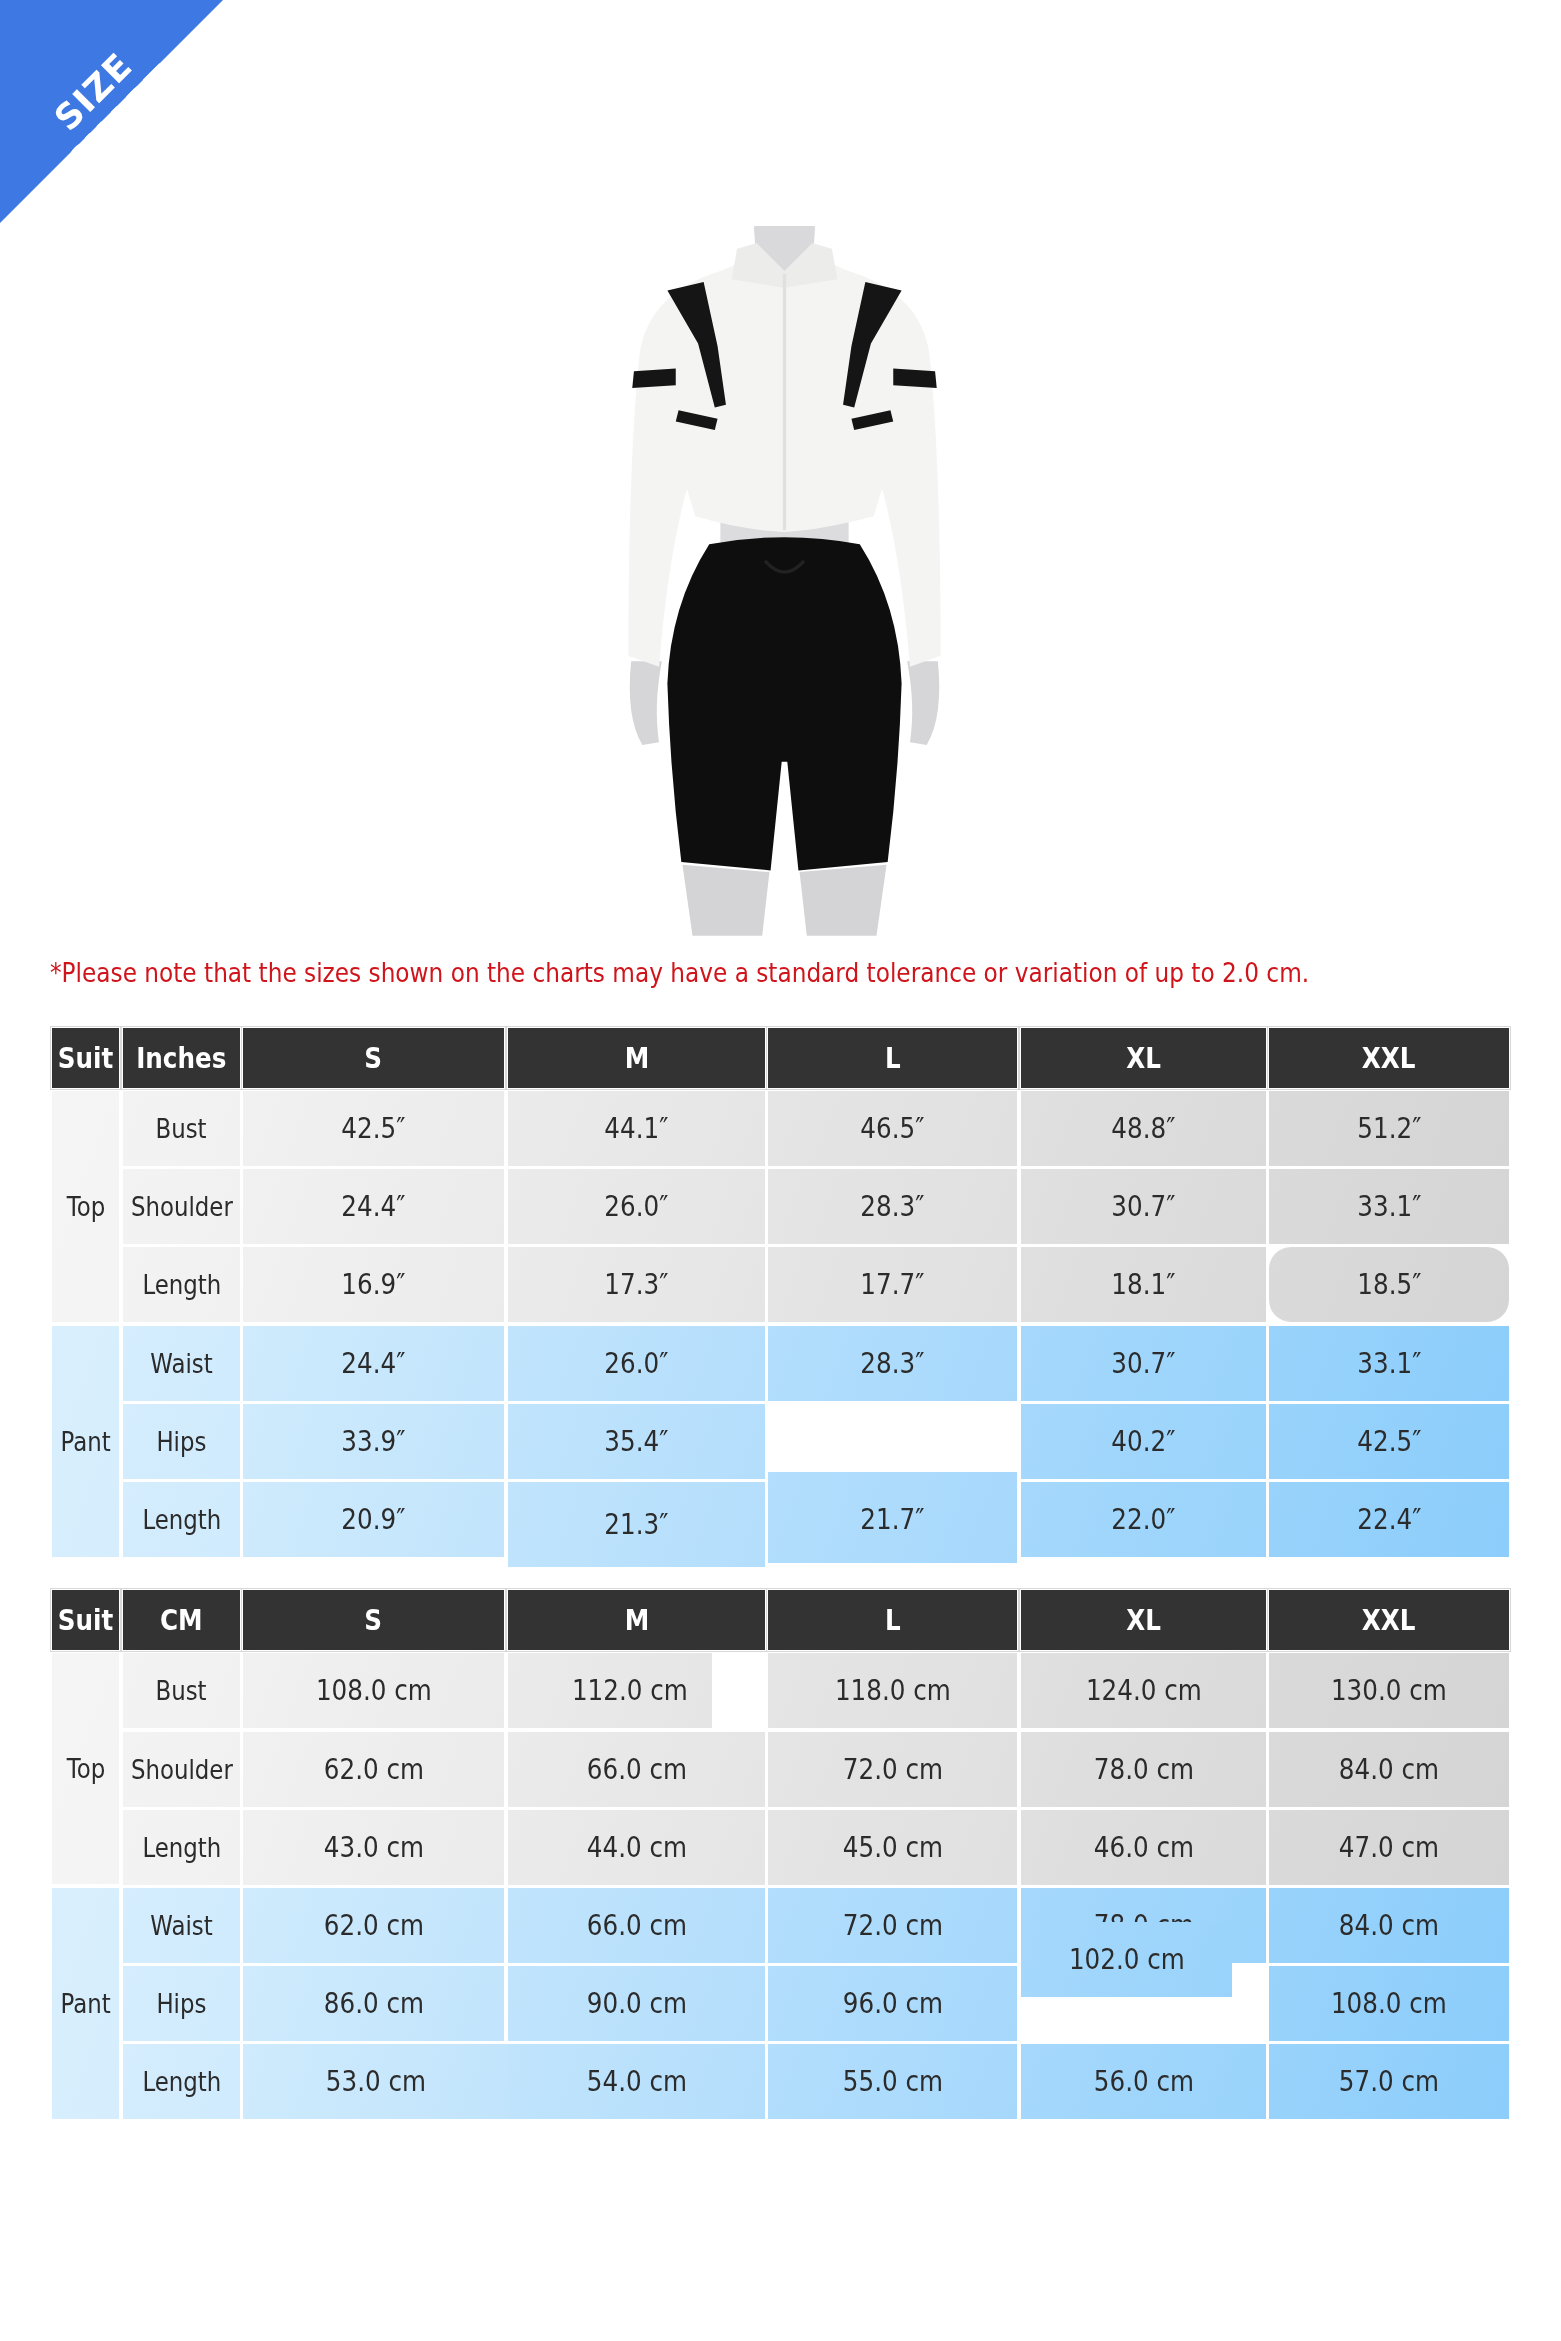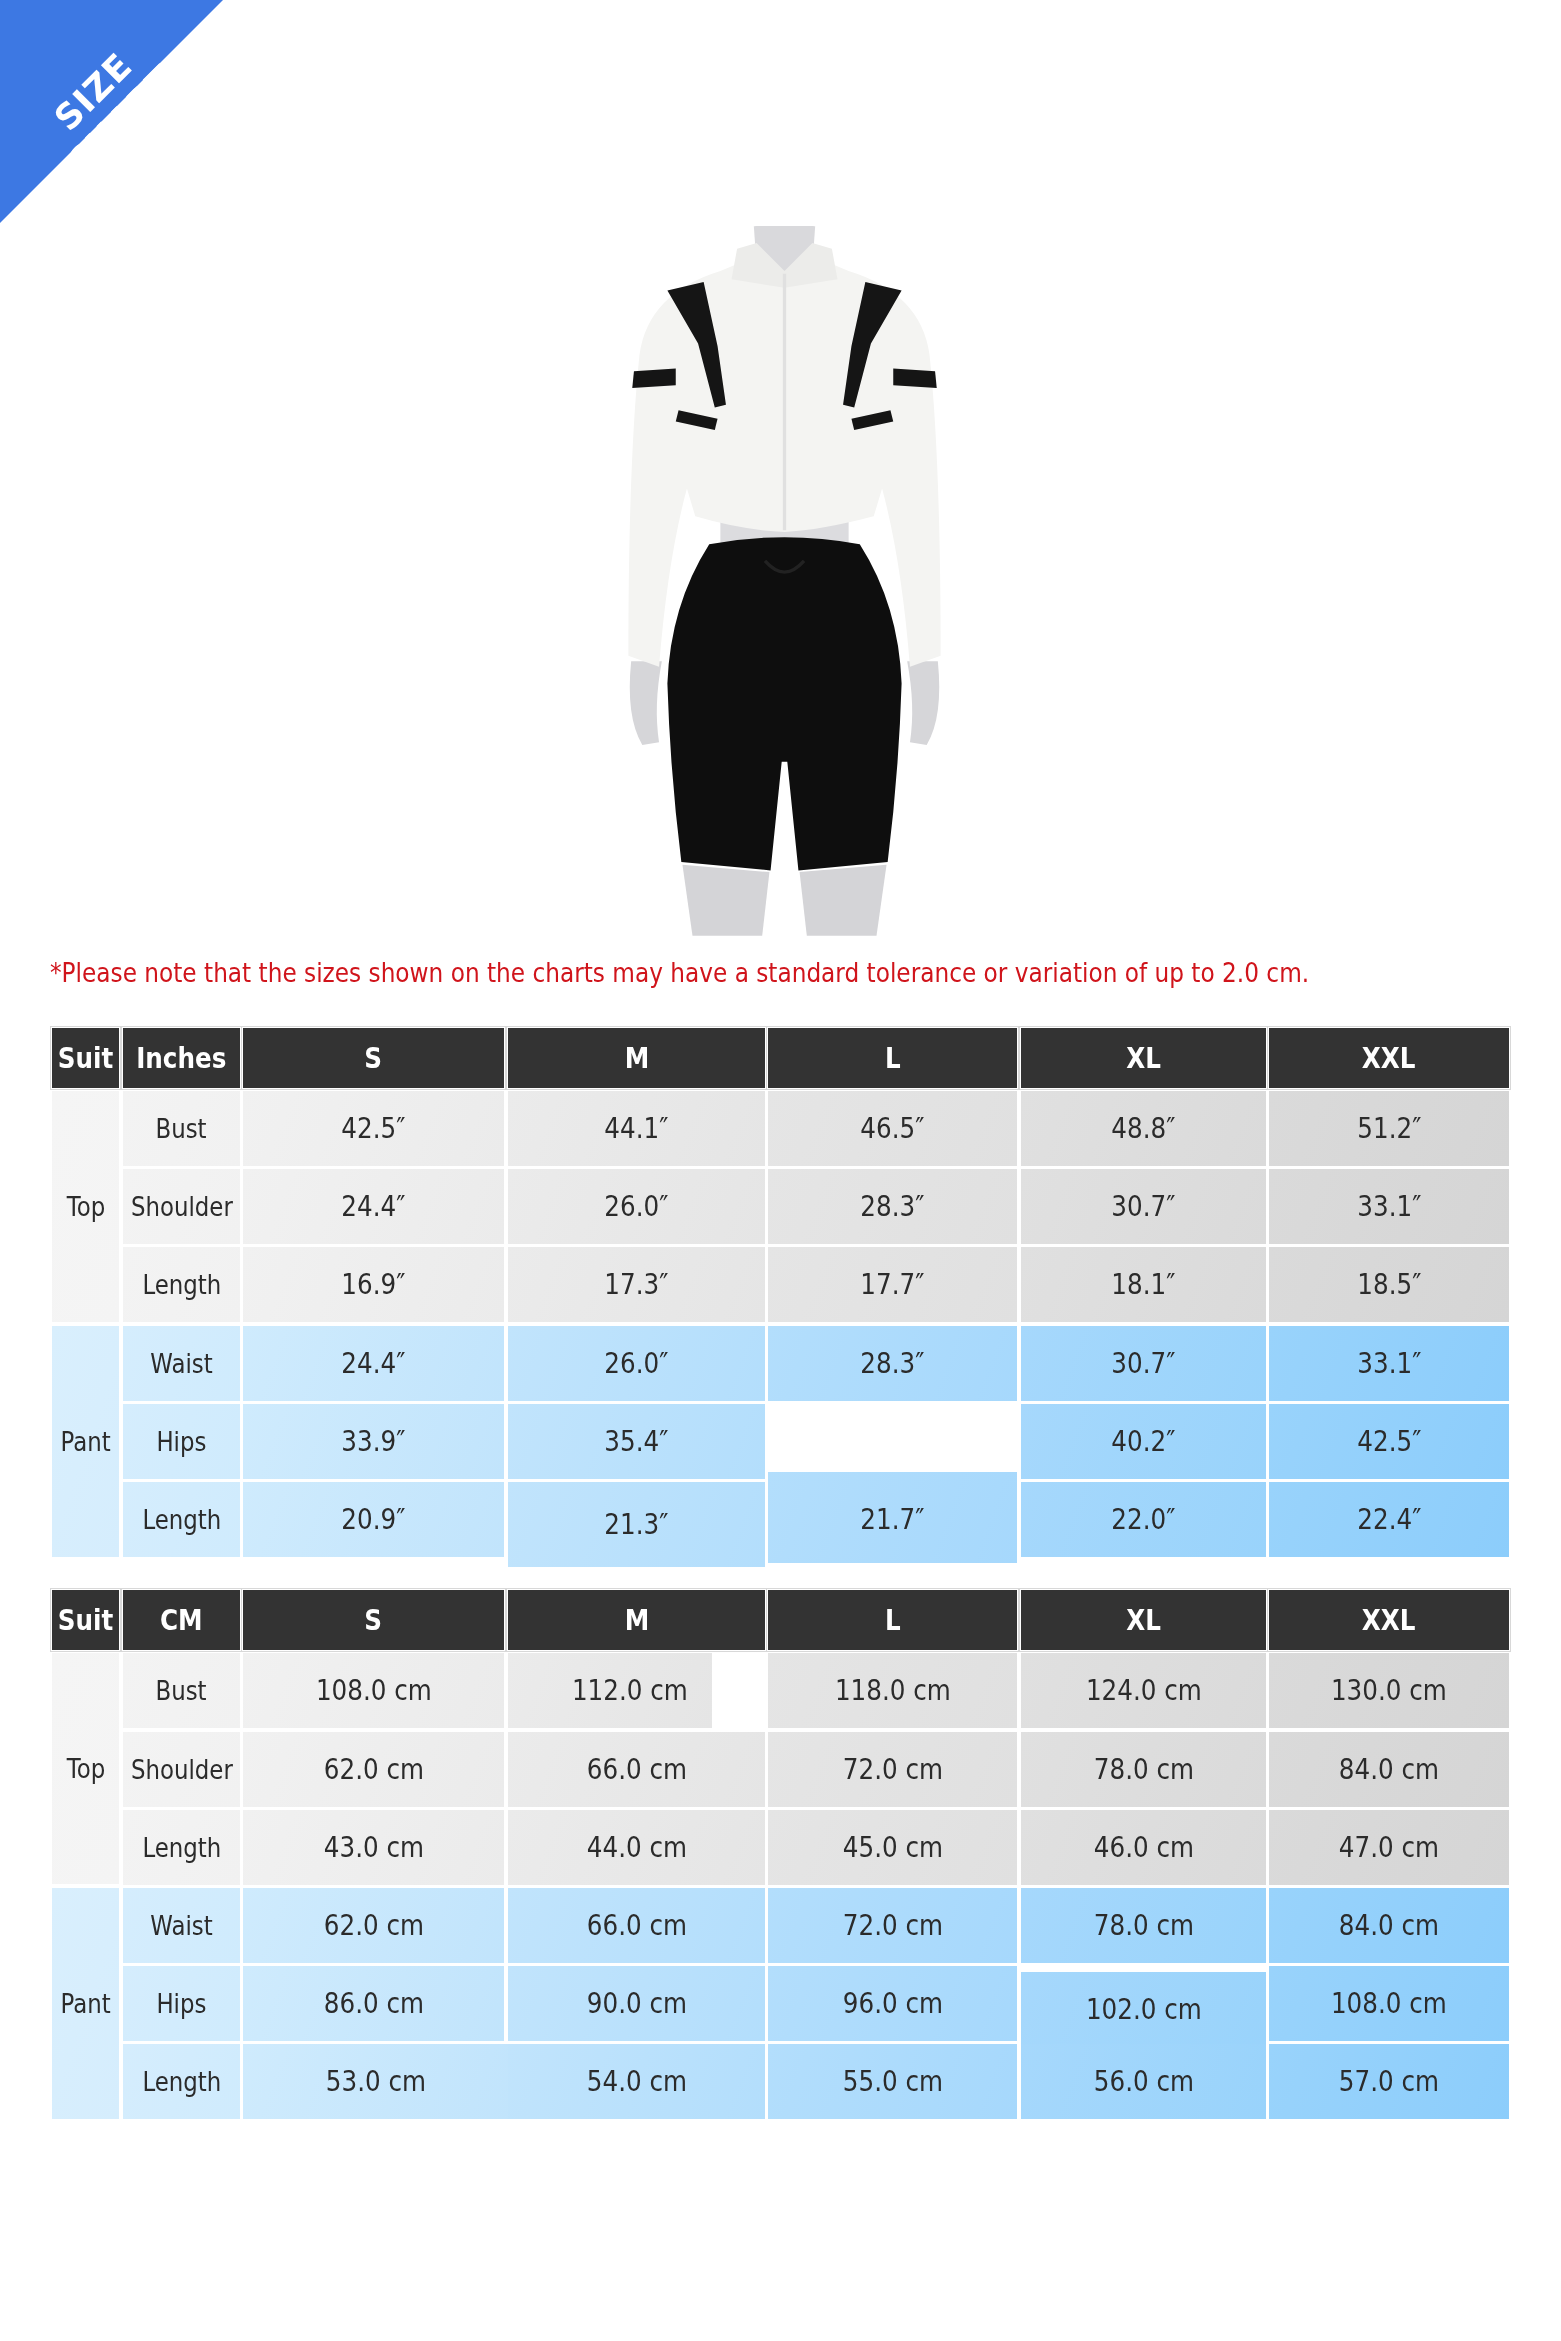--- a/index.html
+++ b/index.html
@@ -150,21 +150,21 @@
       </div>
       <div class="cell" style="left: 508px; width: 257px; top: 1247px; height: 75px; background: linear-gradient(110deg, rgb(235, 235, 235), rgb(229, 229, 229));">
         <span>17.3″</span>
       </div>
       <div class="cell" style="left: 768px; width: 249px; top: 1247px; height: 75px; background: linear-gradient(110deg, rgb(229, 229, 229), rgb(224, 224, 224));">
         <span>17.7″</span>
       </div>
       <div class="cell" style="left: 1021px; width: 245px; top: 1247px; height: 75px; background: linear-gradient(110deg, rgb(224, 224, 224), rgb(218, 218, 218));">
         <span>18.1″</span>
       </div>
-      <div class="cell" style="left: 1269px; width: 240px; top: 1247px; height: 75px; background: linear-gradient(110deg, rgb(218, 218, 218), rgb(213, 213, 213));">
+      <div class="cell" style="left: 1269px; width: 240px; top: 1247px; height: 75px; background: linear-gradient(110deg, rgb(218, 218, 218), rgb(213, 213, 213)); border-radius: 22px;">
         <span>18.5″</span>
       </div>
       <div class="cell" style="left: 52px; width: 67px; top: 1326px; height: 231px; background: linear-gradient(110deg, rgb(217, 239, 253), rgb(213, 237, 253)); font-size: 26px;">
         <span>Pant</span>
       </div>
       <div class="cell" style="left: 123px; width: 117px; top: 1326px; height: 75px; background: linear-gradient(110deg, rgb(213, 237, 253), rgb(207, 235, 253)); font-size: 26px;">
         <span>Waist</span>
       </div>
       <div class="cell" style="left: 243px; width: 261px; top: 1326px; height: 75px; background: linear-gradient(110deg, rgb(207, 235, 253), rgb(193, 228, 252));">
         <span>24.4″</span>
@@ -323,21 +323,21 @@
       </div>
       <div class="cell" style="left: 243px; width: 261px; top: 1966px; height: 75px; background: linear-gradient(110deg, rgb(207, 235, 253), rgb(193, 228, 252));">
         <span>86.0 cm</span>
       </div>
       <div class="cell" style="left: 508px; width: 257px; top: 1966px; height: 75px; background: linear-gradient(110deg, rgb(193, 228, 252), rgb(179, 222, 252));">
         <span>90.0 cm</span>
       </div>
       <div class="cell" style="left: 768px; width: 249px; top: 1966px; height: 75px; background: linear-gradient(110deg, rgb(179, 222, 252), rgb(166, 216, 252));">
         <span>96.0 cm</span>
       </div>
-      <div class="cell" style="left: 1021px; width: 245px; top: 1972px; height: 75px; background: linear-gradient(110deg, rgb(166, 216, 252), rgb(153, 211, 251)); text-align: center;">
+      <div class="cell" style="left: 1021px; width: 211px; top: 1922px; height: 75px; background: linear-gradient(110deg, rgb(166, 216, 252), rgb(153, 211, 251)); text-align: center;">
         <span>102.0 cm</span>
       </div>
       <div class="cell" style="left: 1269px; width: 240px; top: 1966px; height: 75px; background: linear-gradient(110deg, rgb(153, 211, 251), rgb(140, 205, 251));">
         <span>108.0 cm</span>
       </div>
       <div class="cell" style="left: 123px; width: 117px; top: 2044px; height: 75px; background: linear-gradient(110deg, rgb(213, 237, 253), rgb(207, 235, 253)); font-size: 26px;">
         <span>Length</span>
       </div>
       <div class="cell" style="left: 243px; width: 266px; top: 2044px; height: 75px; background: linear-gradient(110deg, rgb(207, 235, 253), rgb(193, 228, 252));">
         <span>53.0 cm</span>

